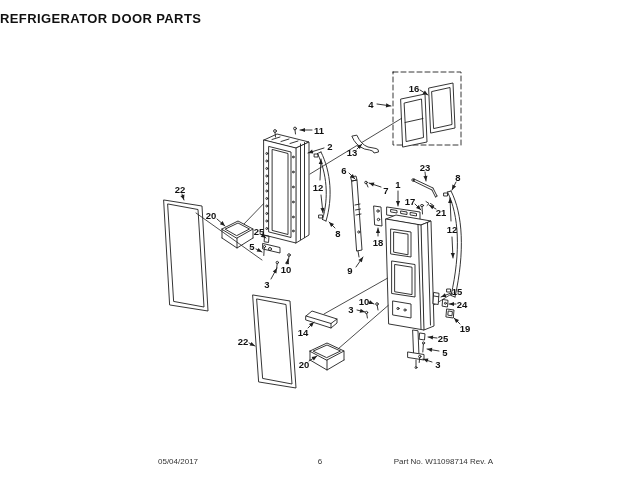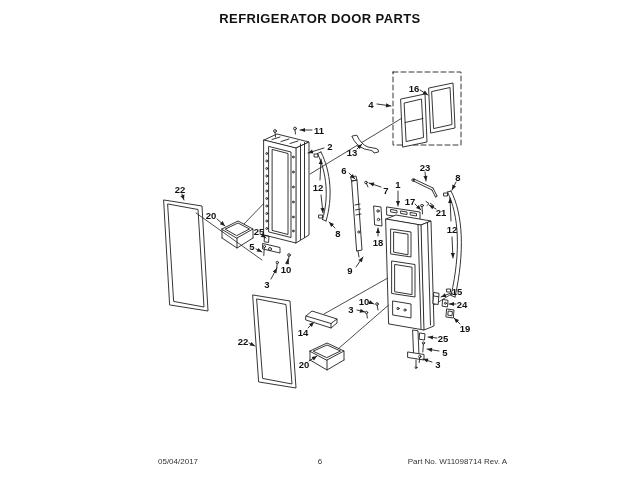--- a/index.html
+++ b/index.html
@@ -1,28 +1,28 @@
 <!DOCTYPE html>
 <html><head>
 <meta charset="utf-8">
 <style>
   html,body{margin:0;padding:0;background:#fff;}
   #page{
     position:relative;width:640px;height:480px;background:#fff;
     font-family:"Liberation Sans",sans-serif;overflow:hidden;
   }
   #doc-title{
-    position:absolute;top:11px;left:0;width:640px;text-align:center;
+    position:absolute;top:11px;left:0;width:640px;
     font-size:13px;font-weight:bold;letter-spacing:.4px;color:#111;
   }
   #diagram-svg{position:absolute;top:0;left:0;}
   .footer-text{position:absolute;font-size:8px;color:#333;top:445px;margin-top:12px;}
   #footer-date{left:158px;}
   #footer-page{left:0;width:640px;text-align:center;}
-  #footer-part{right:133px;}
+  #footer-part{right:147px;}
   .callout-num{
     font-family:"Liberation Sans",sans-serif;font-size:9.5px;font-weight:bold;
     fill:#111;stroke:none;text-anchor:middle;dominant-baseline:central;
   }
 </style>
 </head>
 <body>
 
 <div id="page">
 

